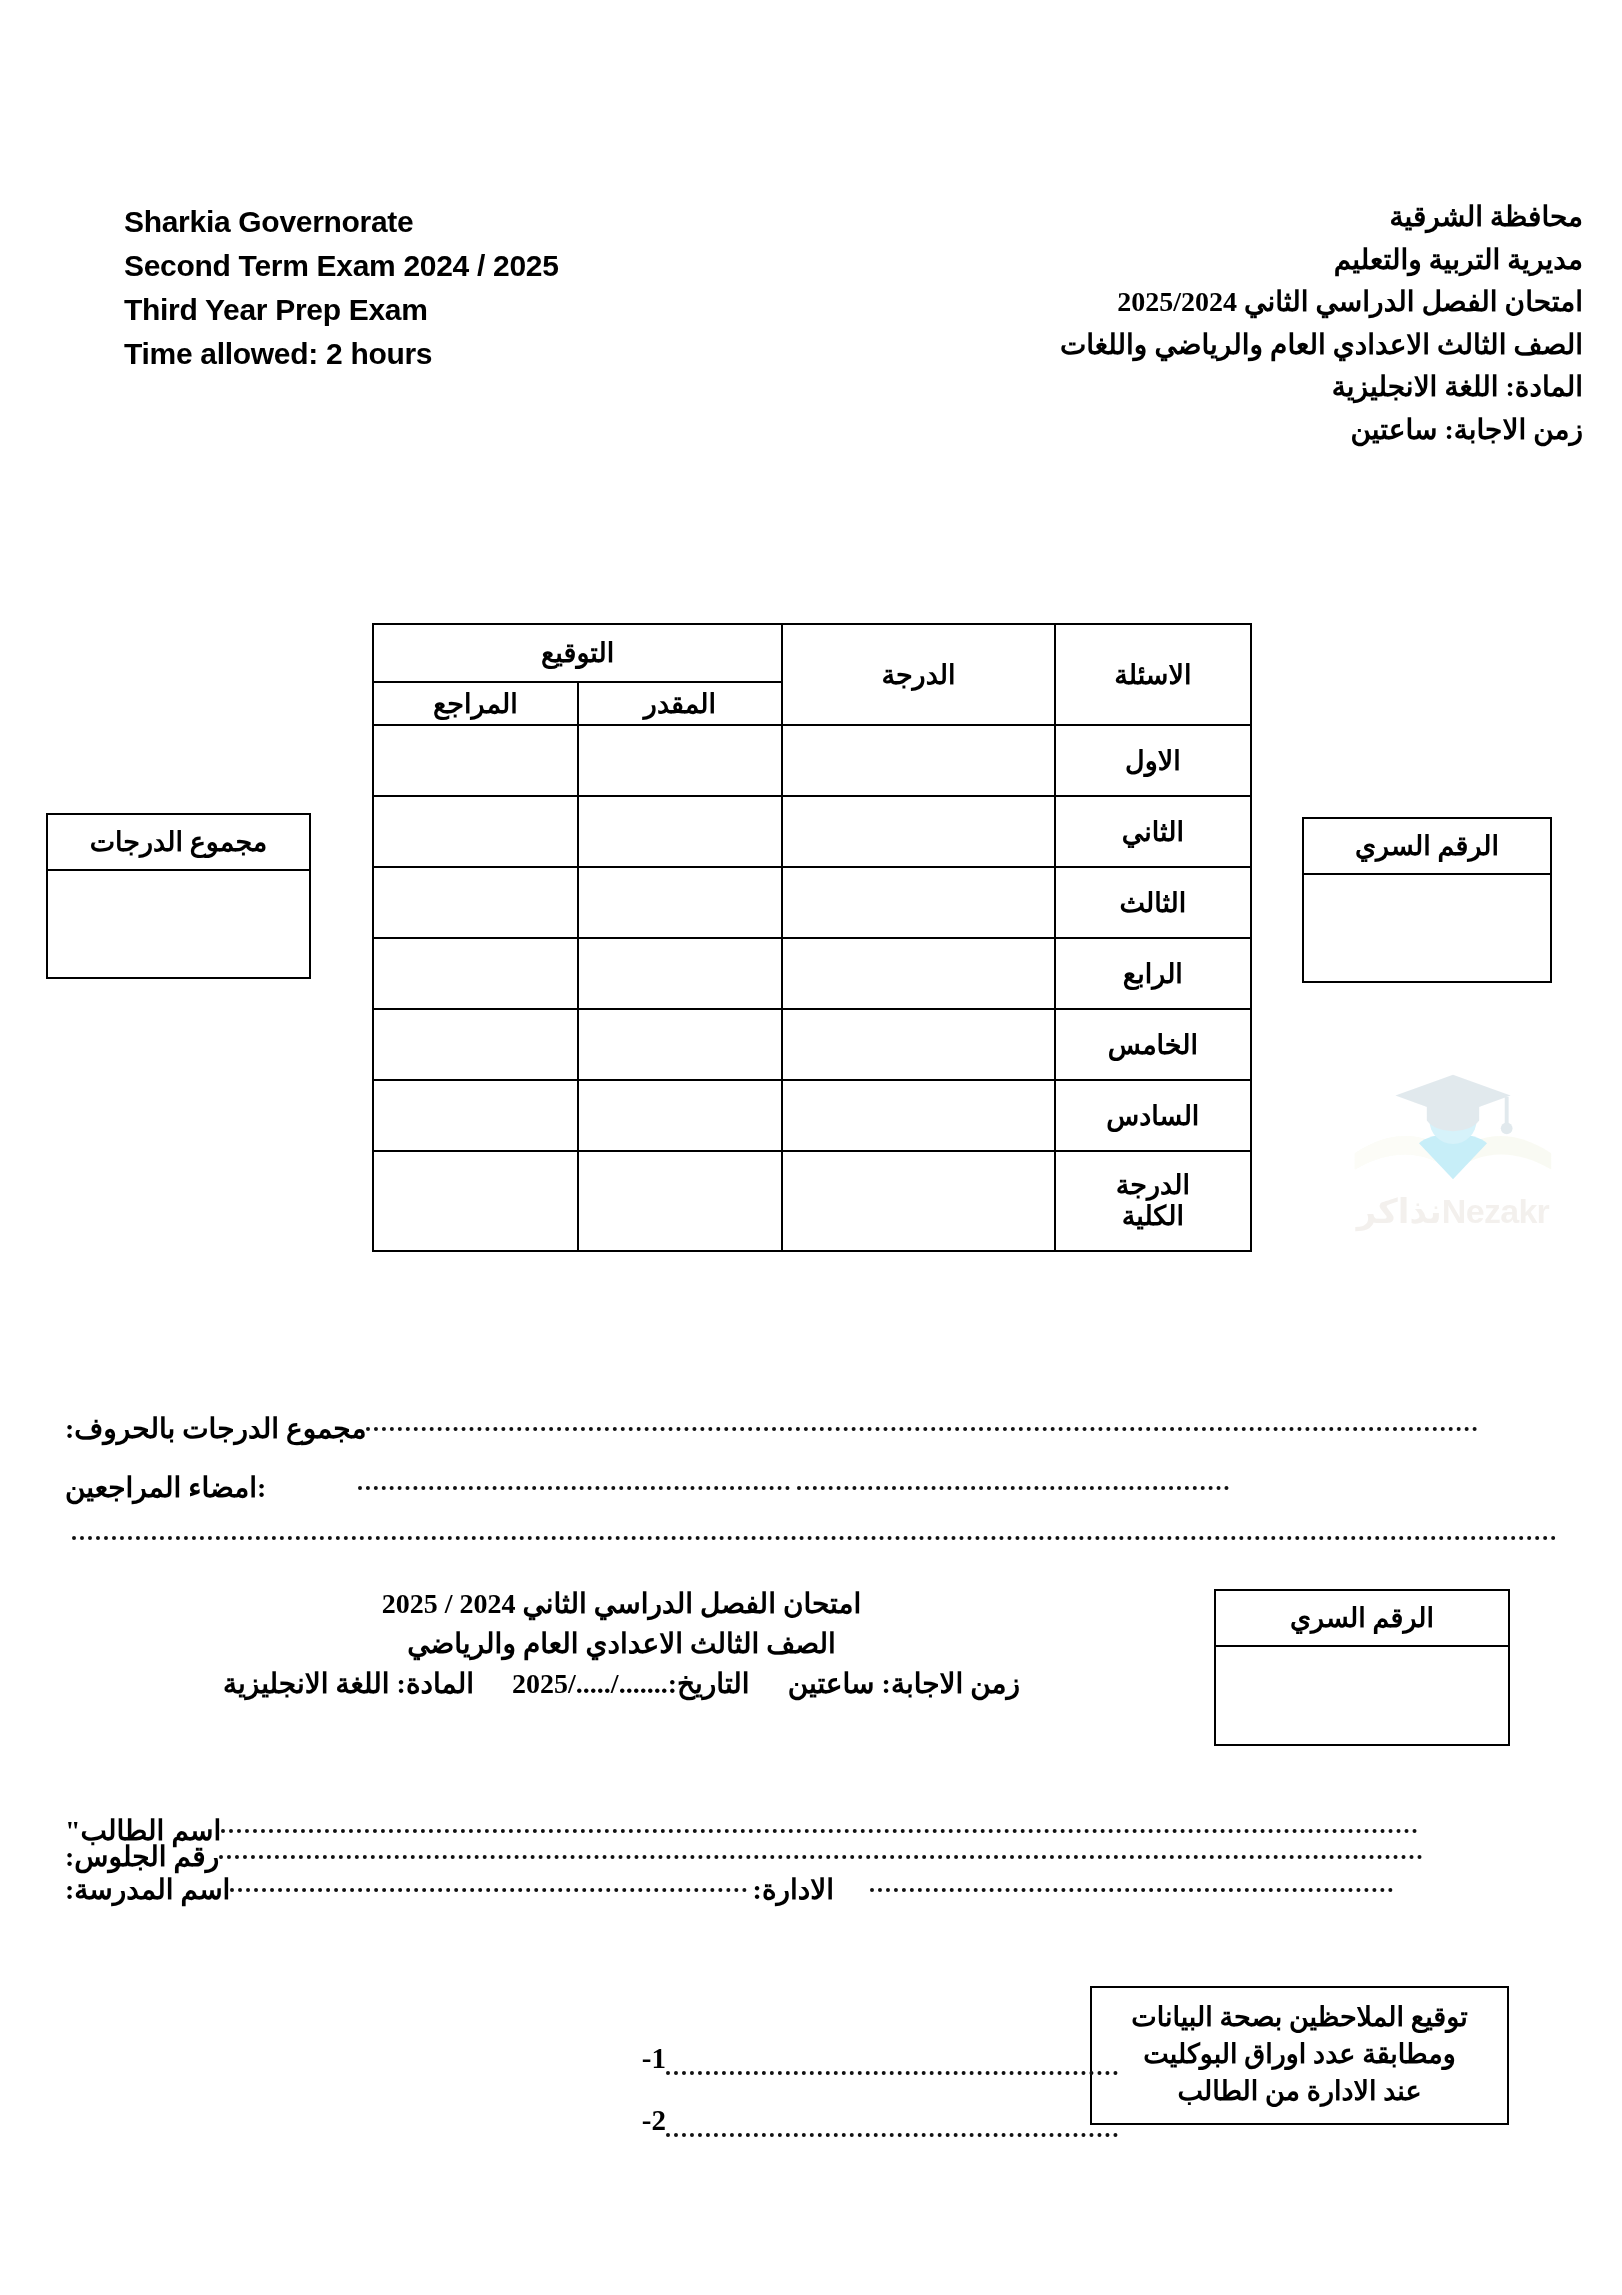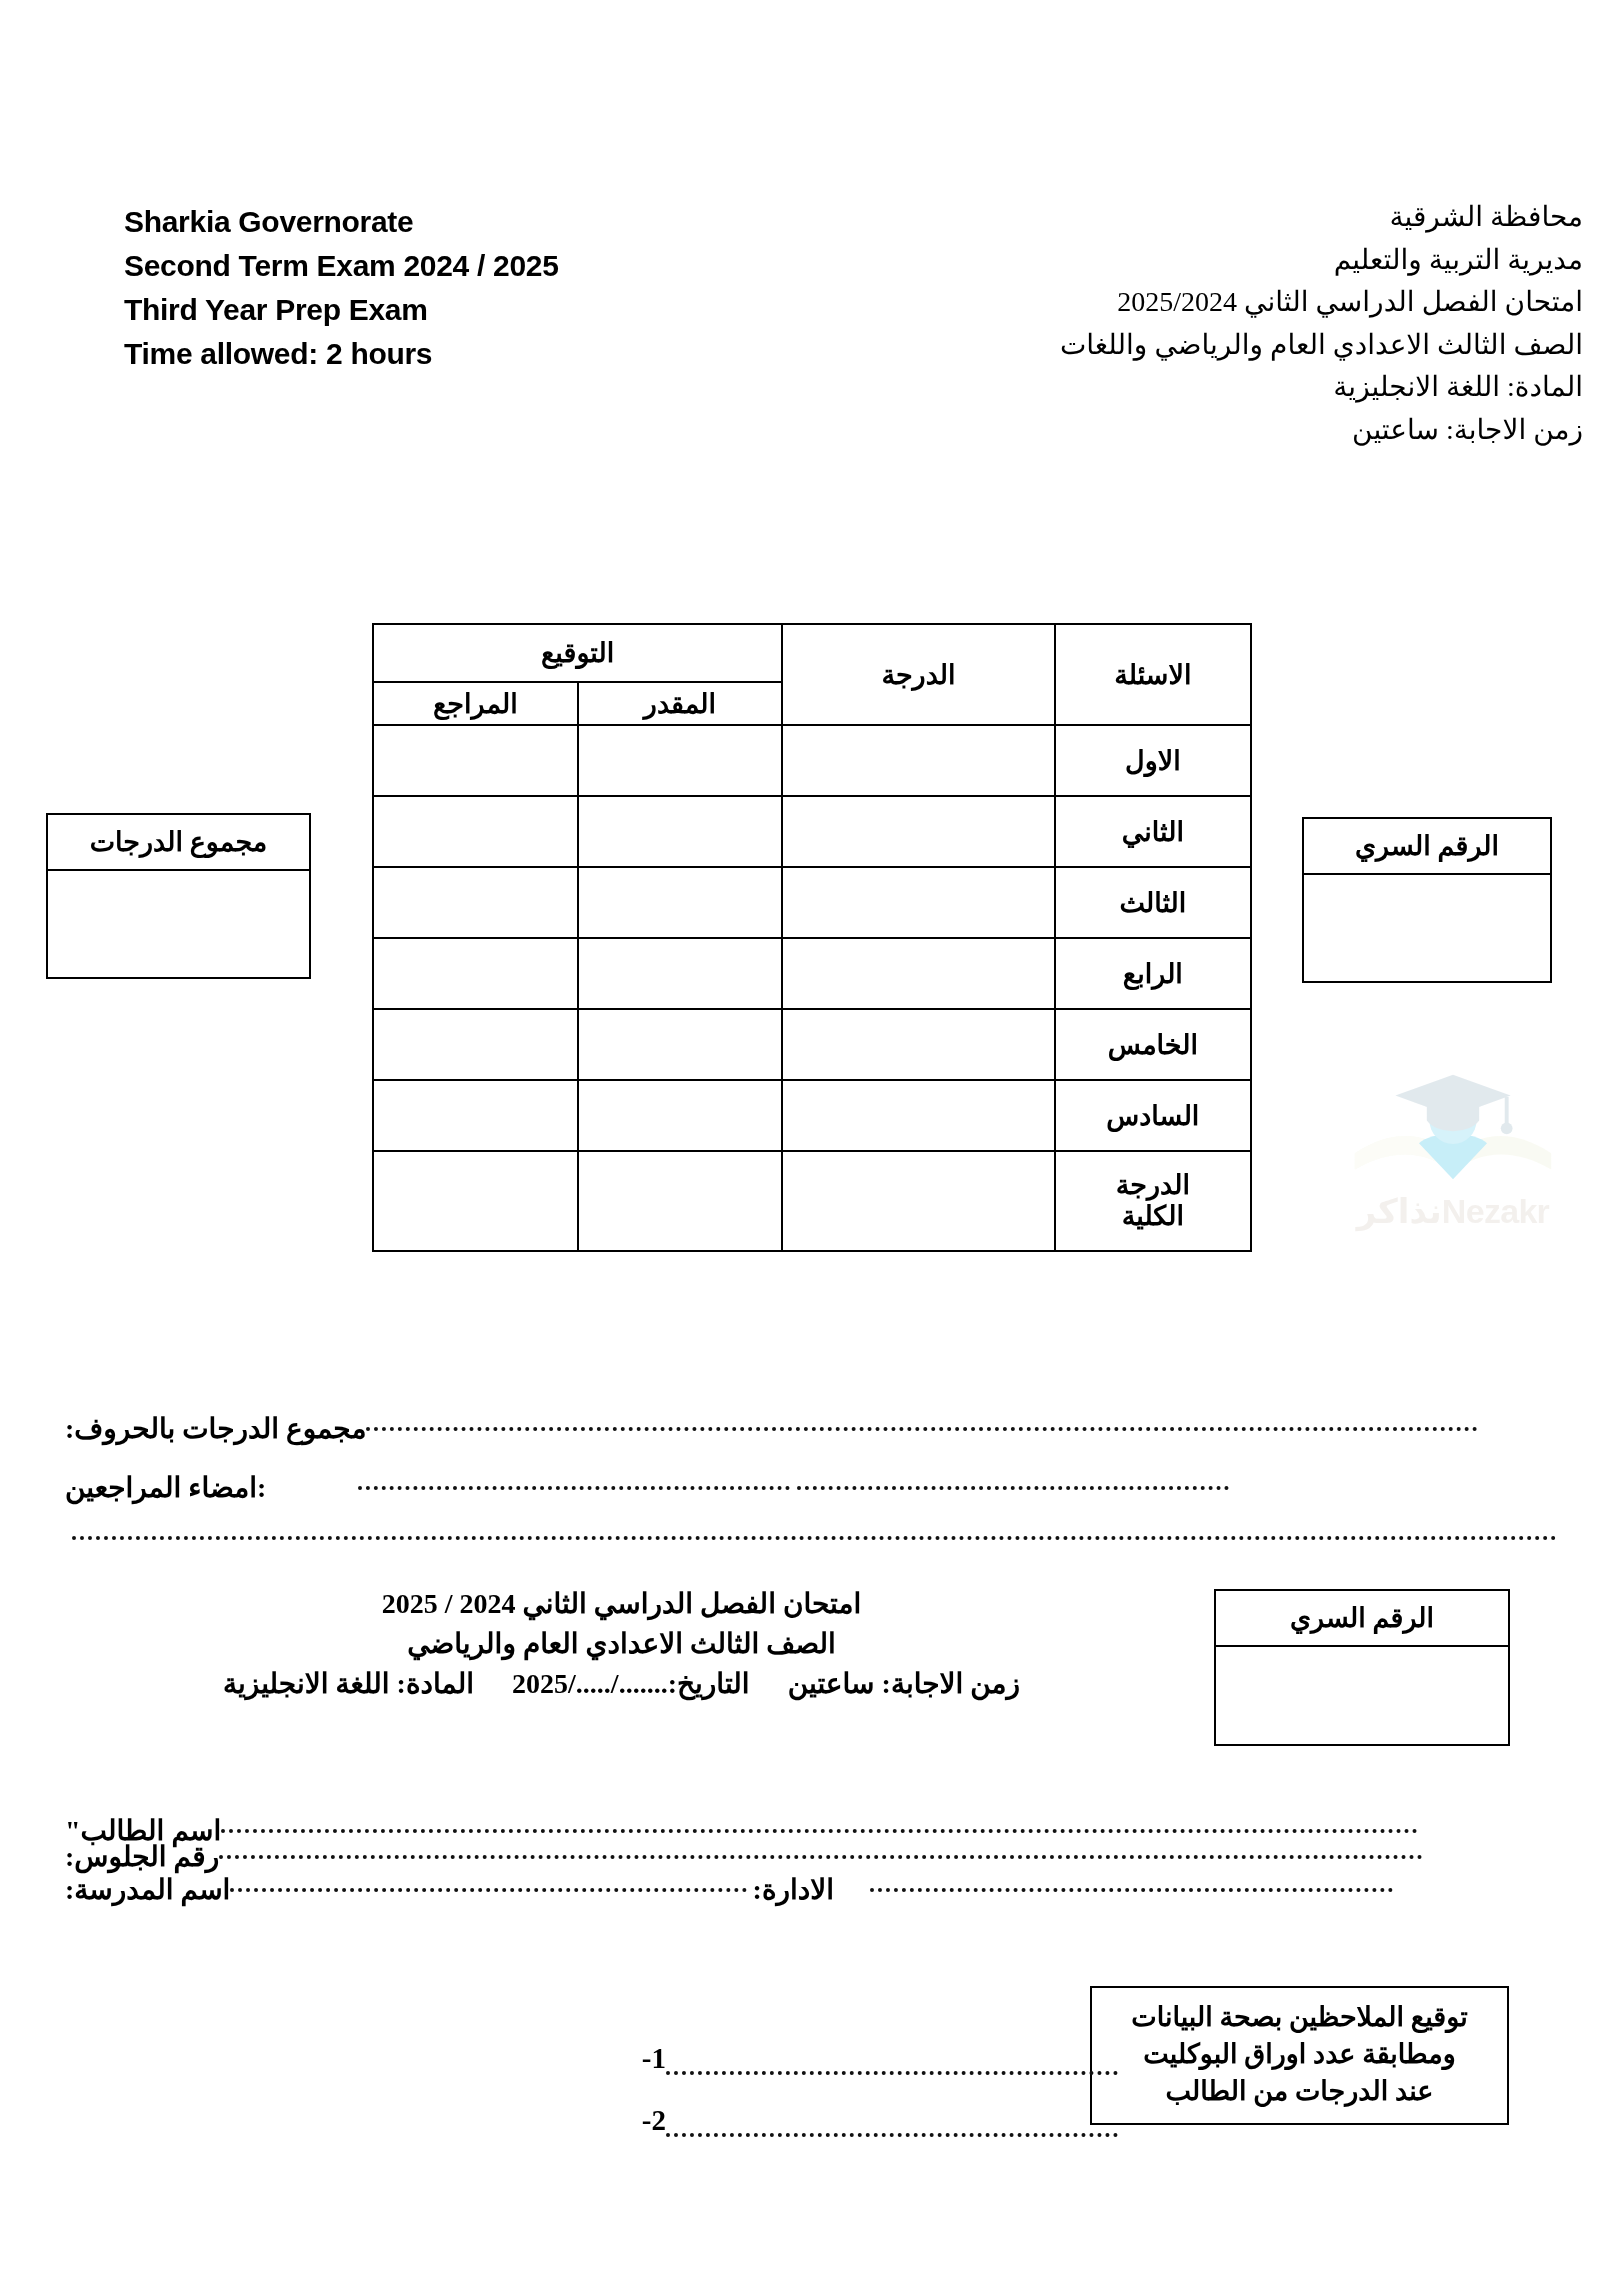--- a/index.html
+++ b/index.html
@@ -16,21 +16,21 @@
     color: #000000;
     overflow: hidden;
   }
 
   
   .abs { position: absolute; }
   .ar {
     direction: rtl;
     unicode-bidi: embed;
     font-family: "Liberation Serif", "DejaVu Serif", serif;
-    font-weight: 400;
+    font-weight: 700;
   }
   .en {
     direction: ltr;
     font-family: "Liberation Sans", "DejaVu Sans", sans-serif;
     font-weight: 700;
   }
 
   
   #header-en {
     left: 124px;
@@ -362,21 +362,21 @@
 </div>
 
 <div class="fillrow" style="right:72px; top:1840px; width:1485px;">
   <span class="label-ar">رقم الجلوس:</span>
   <span class="dots" style="width:1204px; margin-right:5.2px;"></span>
 </div>
 
 <div class="abs" id="observers-box">
   <div>توقيع الملاحظين بصحة البيانات</div>
   <div>ومطابقة عدد اوراق البوكليت</div>
-  <div>عند الدرجات من الطالب</div>
+  <div>عند الادارة من الطالب</div>
 </div>
 
 <div class="sig-line" style="right:504px; top:2042px;">
   <span class="sig-num">1-</span>
   <span class="dots" style="width:452px;"></span>
 </div>
 
 <div class="sig-line" style="right:504px; top:2104px;">
   <span class="sig-num">2-</span>
   <span class="dots" style="width:452px;"></span>

